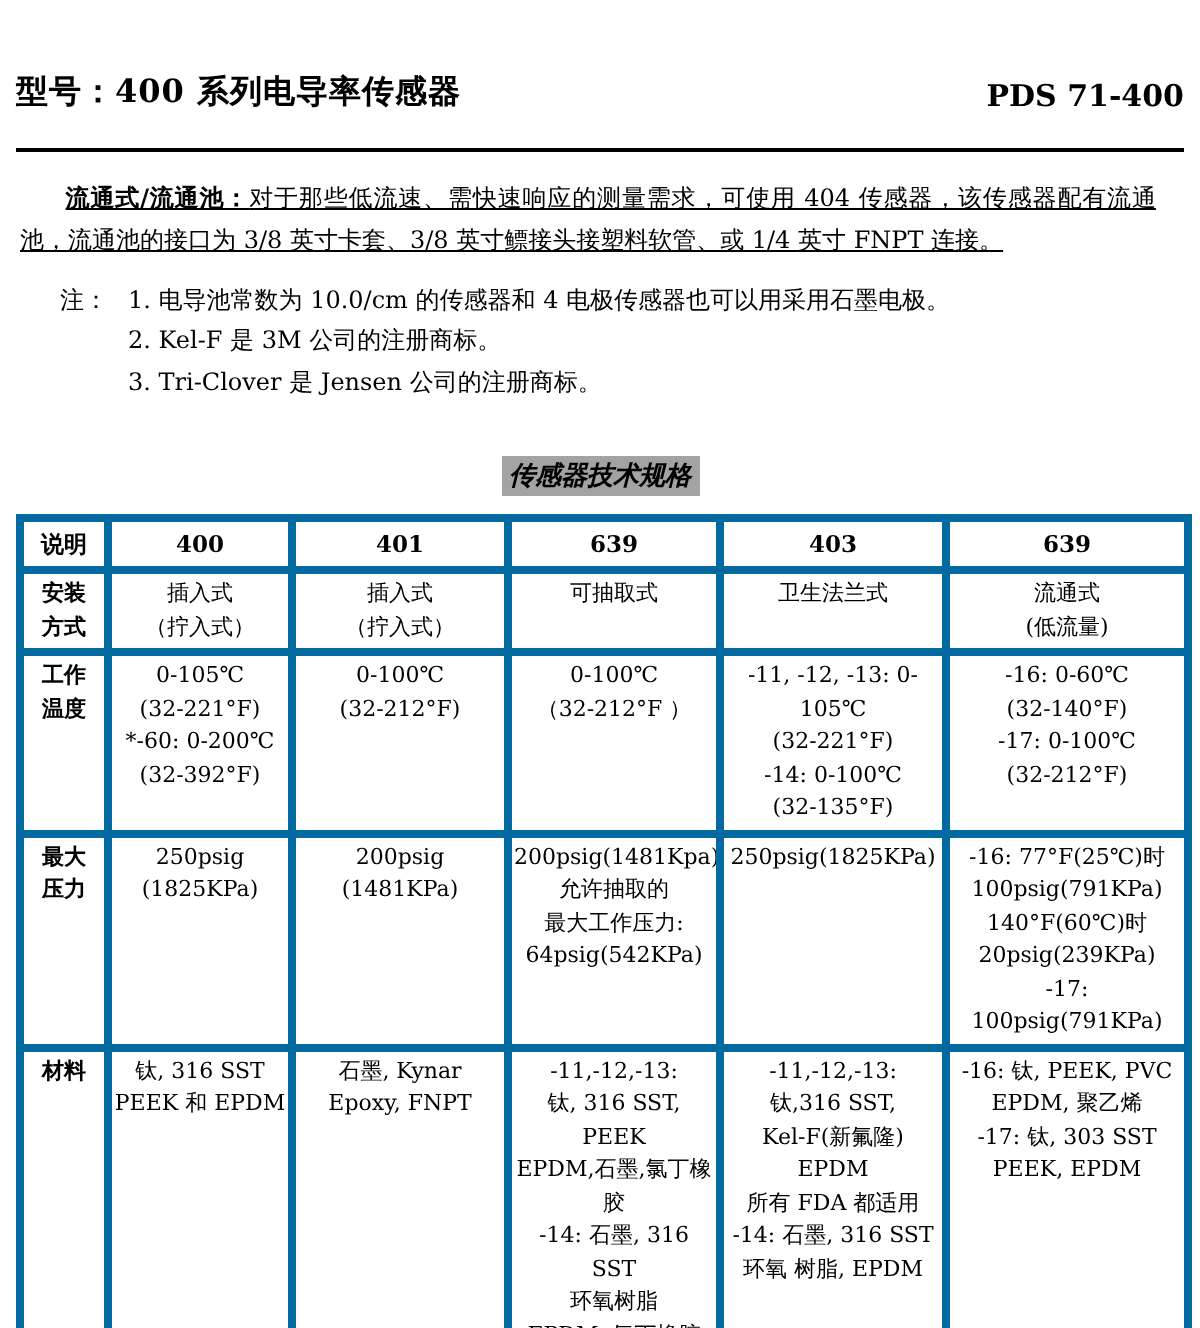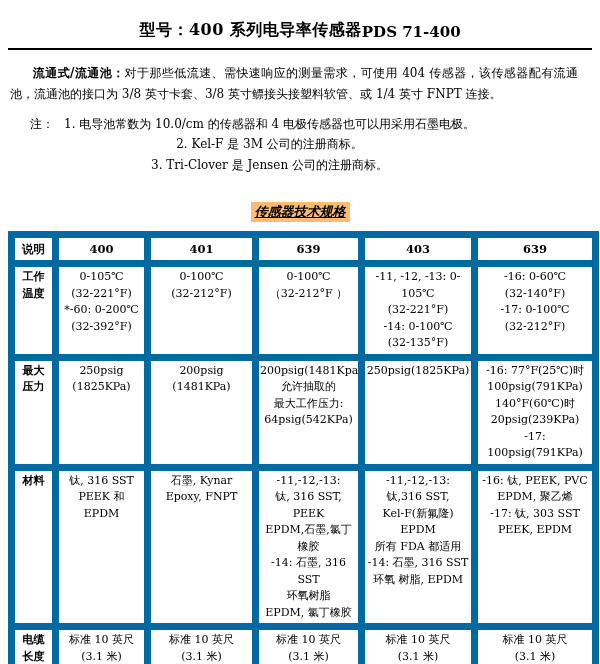--- a/index.html
+++ b/index.html
@@ -9,65 +9,66 @@
     width: 600px;
     height: 664px;
     overflow: hidden;
     color: #000;
     font-family: "DejaVu Serif", "Liberation Serif", serif;
   }
   .page { padding: 20px 8px 0 8px; }
 
   .doc-header {
     display: flex;
-    justify-content: center;
+    justify-content: space-between;
     align-items: flex-end;
     border-bottom: 2px solid #000;
-    padding-bottom: 7px;
+    padding-bottom: 17px;
+    margin-top: 16px;
   }
   .doc-title { font-size: 16px; font-weight: bold; letter-spacing: 0.5px; }
   .doc-number { font-size: 15px; font-weight: bold; }
 
   .intro {
     margin: 13px 14px 0 2px;
     font-size: 12px;
     line-height: 1.75;
     text-align: justify;
     text-indent: 1.9em;
+    text-decoration: underline;
   }
   .intro .lead { font-weight: bold; }
 
   .notes {
     display: flex;
     margin: 9px 0 0 22px;
     font-size: 12px;
     line-height: 1.7;
   }
   .notes-label { width: 34px; flex: 0 0 auto; }
-  .note-item { white-space: pre-line; text-align: center; }
+  .note-item { white-space: pre-line; }
 
   .table-title-wrap { text-align: center; margin: 26px 0 9px 0; }
   .table-title {
     display: inline-block;
-    background: #fdba74;
+    background: #a3a3a3;
     font-weight: bold;
     font-style: italic;
     font-size: 13px;
     padding: 1px 4px;
-    text-decoration: underline;
   }
 
   table.spec-table {
     border-collapse: collapse;
     border: 2px solid #000;
     width: 584px;
     table-layout: fixed;
   }
   .spec-table th, .spec-table td {
-    border: 7px solid #0369a1;
+    border: 4px solid #0369a1;
     padding: 2px 1px;
     font-size: 11px;
     line-height: 1.5;
     text-align: center;
     vertical-align: top;
     white-space: pre-line;
     overflow: hidden;
   }
   .spec-table th { font-weight: bold; font-size: 11.5px; padding: 3px 1px 2px 1px; }
   .rowlabel { font-weight: bold; }
@@ -122,20 +123,32 @@
         <col class="c-404">
     </colgroup>
     <tbody>
         <tr class="r-head">
       <th>说明</th>
       <th>400</th>
       <th>401</th>
       <th>639</th>
       <th>403</th>
       <th>639</th>
+    </tr>
+    <tr class="r2">
+      <td class="rowlabel">安装
+方式</td>
+      <td>插入式
+（拧入式）</td>
+      <td>插入式
+（拧入式）</td>
+      <td>可抽取式</td>
+      <td>卫生法兰式</td>
+      <td>流通式
+(低流量)</td>
     </tr>
     <tr class="r3">
       <td class="rowlabel">工作
 温度</td>
       <td>0-105℃
 (32-221°F)
 *-60: 0-200℃
 (32-392°F)</td>
       <td>0-100℃
 (32-212°F)</td>

